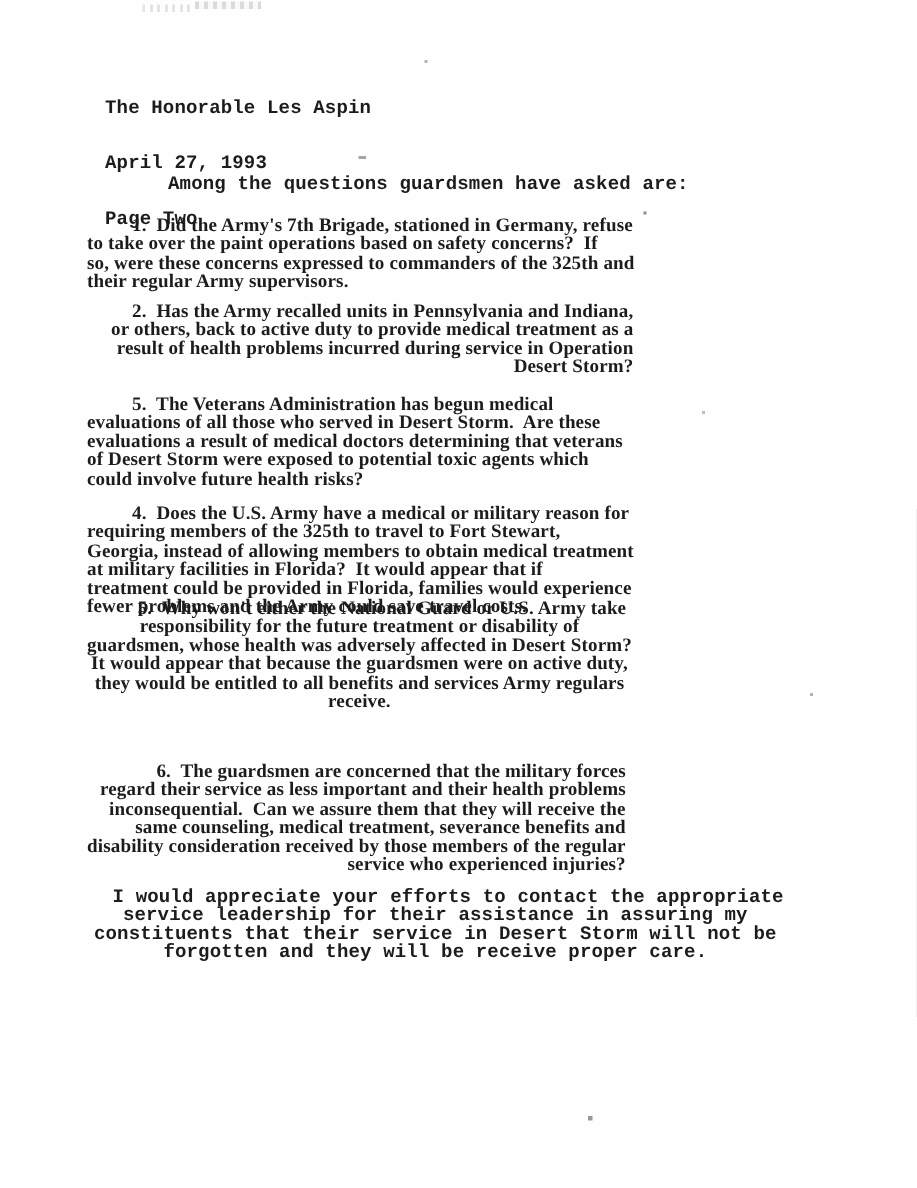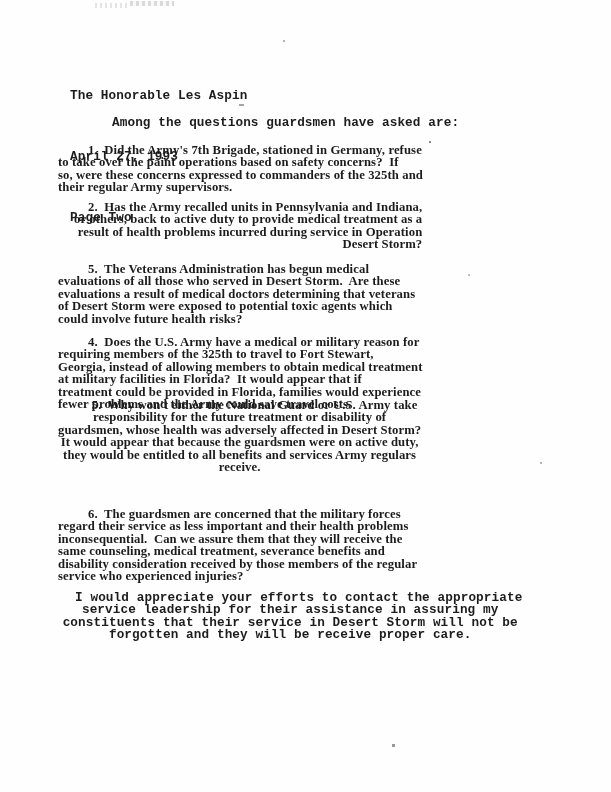--- a/index.html
+++ b/index.html
@@ -19,29 +19,29 @@
     line-height: 12.4px;
     font-weight: bold;
     letter-spacing: 0.1px;
     color: #1c1c1c;
   }
   .tline {               
     position: absolute;
     white-space: pre;
   }
   .header-block { left: 70px; top: 41px; }
-  .header-block div { height: 12.4px; margin-top: 24px; }
+  .header-block div { height: 12.4px; }
   .intro-line { left: 112px; top: 117px; font-family: Liberation Mono, monospace; }
   .para { left: 58px; text-indent: 30px; font-family: Liberation Serif, serif; }
   .p1 { top: 144px; }
   .p2 { top: 201px; text-align: right; }
   .p3 { top: 263px; }
   .p4 { top: 336px; }
   .p5 { top: 399px; text-align: center; }
-  .p6 { top: 508px; }
+  .p6 { top: 508px; text-align: right; }
   .closing { left: 58px; top: 592px; text-indent: 17px; text-align: center; }
   .artifact {
     position: absolute;
     pointer-events: none;
   }
   .smudge-a { left: 95px;  top: 3px;  width: 34px; height: 5px;
               background: repeating-linear-gradient(90deg, rgba(0,0,0,0.10) 0 2px, rgba(0,0,0,0) 2px 5px); }
   .smudge-b { left: 130px; top: 1px;  width: 44px; height: 5px;
               background: repeating-linear-gradient(90deg, rgba(0,0,0,0.14) 0 3px, rgba(0,0,0,0.02) 3px 6px); }
   .dash-1   { left: 239px; top: 104px; width: 5px;  height: 2px; background: rgba(0,0,0,0.35); }

